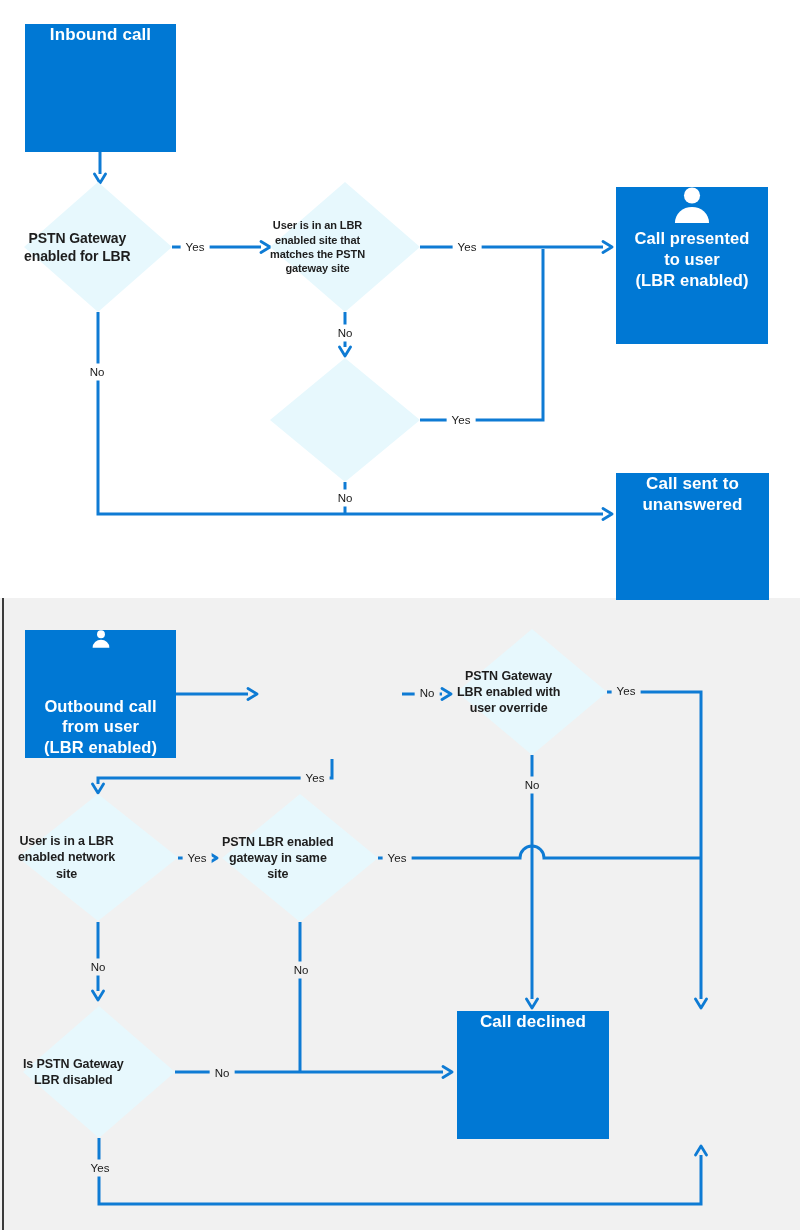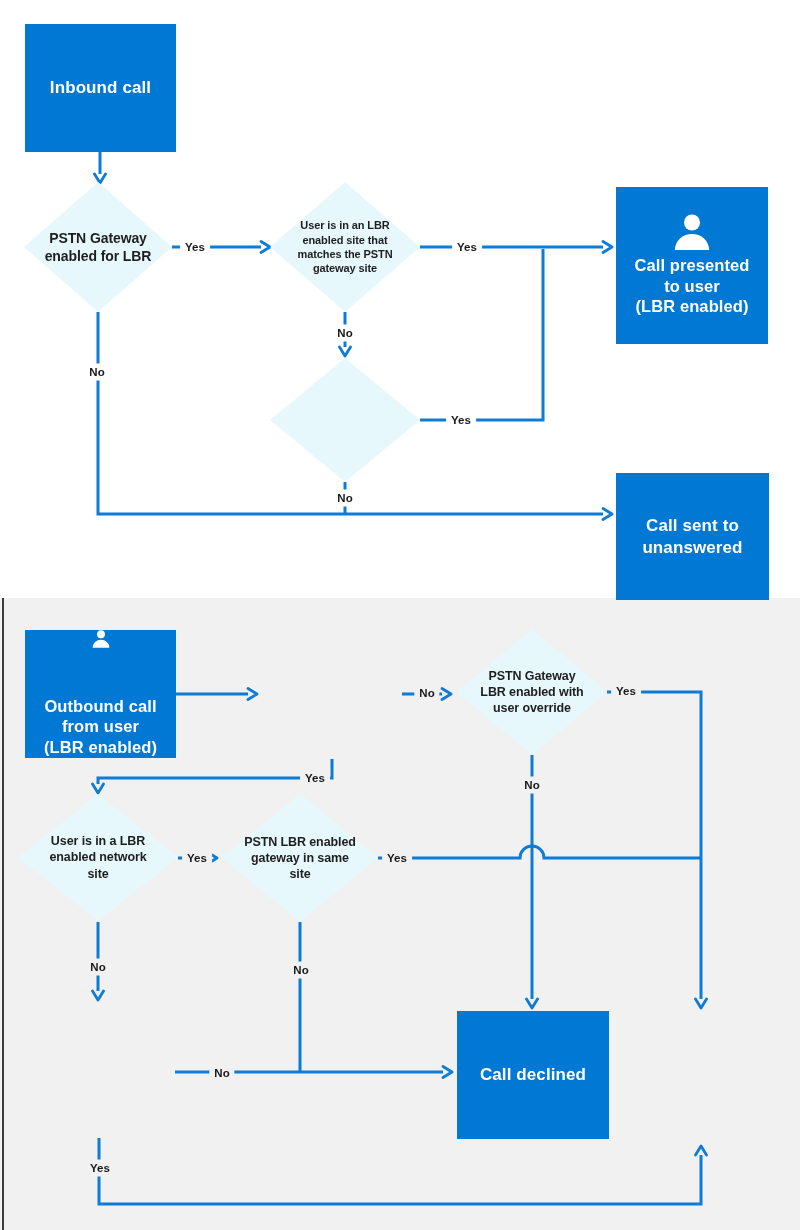--- a/index.html
+++ b/index.html
@@ -3,36 +3,36 @@
 <meta charset="utf-8">
 <style>
   html,body{margin:0;padding:0;background:#fff;}
   .canvas{
     position:relative;width:800px;height:1230px;overflow:hidden;
     background:#ffffff;font-family:"Liberation Sans",sans-serif;
   }
   .section-bottom{position:absolute;left:0;top:598px;width:800px;height:632px;background:#F1F1F1;}
   .edge-line{position:absolute;left:2px;top:598px;width:2px;height:632px;background:#3b3b3b;}
   svg.connectors{position:absolute;left:0;top:0;z-index:1;}
-  .node{position:absolute;z-index:2;display:flex;align-items:center;justify-content:center;text-align:center;}
+  .node{position:absolute;z-index:2;display:flex;align-items:center;justify-content:flex-start;text-align:center;}
   .endbox{
     background:#0078D4;color:#ffffff;font-weight:700;font-size:17px;line-height:1.26;
     flex-direction:column;gap:5px;letter-spacing:.1px;
   }
   .endbox .txt{white-space:pre-line;}
   .person{width:38px;height:36px;display:block;}
   .diamond{}
   .dshape{position:absolute;inset:0;background:#E7F8FD;clip-path:polygon(50% 0,100% 50%,50% 100%,0 50%);}
   .dtext{position:relative;z-index:1;font-weight:700;color:#1e1e1e;white-space:pre-line;line-height:1.3;letter-spacing:-.1px;}
   .f14{font-size:14px;}
   .f11{font-size:11px;}
   .f125{font-size:12.5px;}
   .lbl{
     position:absolute;z-index:3;transform:translate(-50%,-50%);
-    font-size:11.5px;font-weight:700;color:#191919;line-height:13px;padding:2px 5px;white-space:nowrap;
+    font-size:11.5px;font-weight:400;color:#191919;line-height:13px;padding:2px 5px;white-space:nowrap;
   }
   .on-white{background:#ffffff;}
   .on-gray{background:#F1F1F1;}
 </style>
 </head>
 <body>
 
 <div class="canvas">
 
   <div class="section-bottom"></div>
@@ -128,20 +128,25 @@
 site</span>
   </div>
 
   <div class="node diamond" style="left:222px;top:794px;width:156px;height:128px;">
     <div class="dshape"></div>
     <span class="dtext f125">PSTN LBR enabled
 gateway in same
 site</span>
   </div>
 
+  <div class="node diamond" style="left:23px;top:1006px;width:152px;height:132px;">
+    <div class="dshape"></div>
+    <span class="dtext f125">Is PSTN Gateway
+LBR disabled</span>
+  </div>
 
   <div class="node endbox" style="left:457px;top:1011px;width:152px;height:128px;">
     <span class="txt">Call declined</span>
   </div>
 
 
   <div class="lbl on-white" style="left:195px;top:247px;">Yes</div>
   <div class="lbl on-white" style="left:467px;top:247px;">Yes</div>
   <div class="lbl on-white" style="left:345px;top:333px;">No</div>
   <div class="lbl on-white" style="left:461px;top:420px;">Yes</div>

